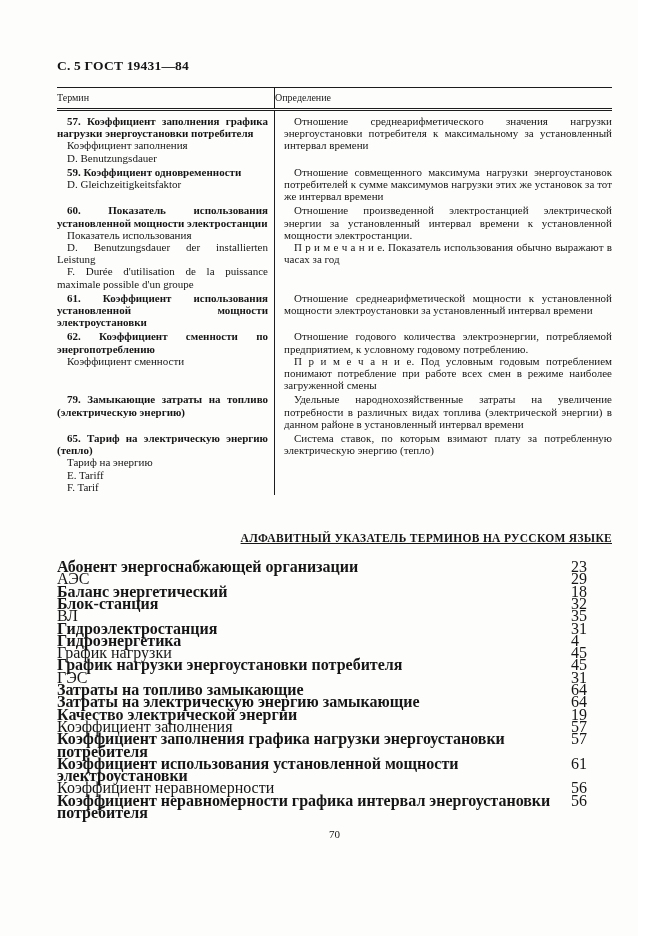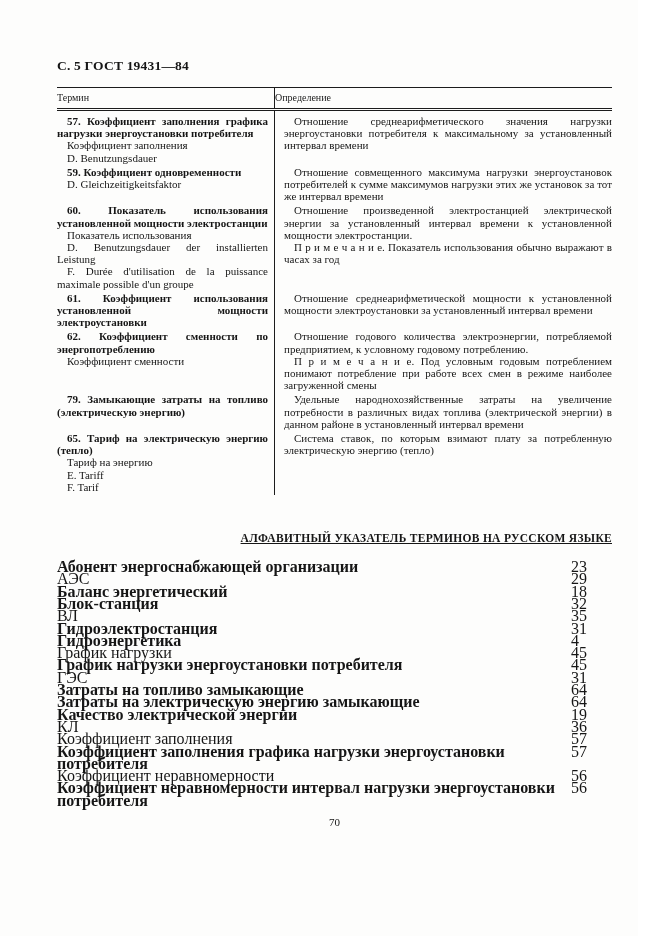--- a/index.html
+++ b/index.html
@@ -198,43 +198,43 @@
   <div class="idx-row">
     <span class="idx-term b">Затраты на электрическую энергию замыкающие</span>
     <span class="idx-page">64</span>
   </div>
 
   <div class="idx-row">
     <span class="idx-term b">Качество электрической энергии</span>
     <span class="idx-page">19</span>
   </div>
 
-  <div class="idx-row">
-    <span class="idx-term">КЛ</span>
-    <span class="idx-page">36</span>
-  </div>
 
   <div class="idx-row">
     <span class="idx-term">Коэффициент заполнения</span>
     <span class="idx-page">57</span>
   </div>
 
   <div class="idx-row">
     <span class="idx-term b">Коэффициент заполнения графика нагрузки энергоустановки потребителя</span>
     <span class="idx-page">57</span>
   </div>
 
+  <div class="idx-row">
+    <span class="idx-term b">Коэффициент использования установленной мощности электроустановки</span>
+    <span class="idx-page">61</span>
+  </div>
 
   <div class="idx-row">
     <span class="idx-term">Коэффициент неравномерности</span>
     <span class="idx-page">56</span>
   </div>
 
   <div class="idx-row">
-    <span class="idx-term b">Коэффициент неравномерности интервал нагрузки энергоустановки потребителя</span>
+    <span class="idx-term b">Коэффициент неравномерности графика интервал энергоустановки потребителя</span>
     <span class="idx-page">56</span>
   </div>
 </div>
 
     <div class="page-number">70</div>
 
   </div>
 </div>
 
 </body></html>

